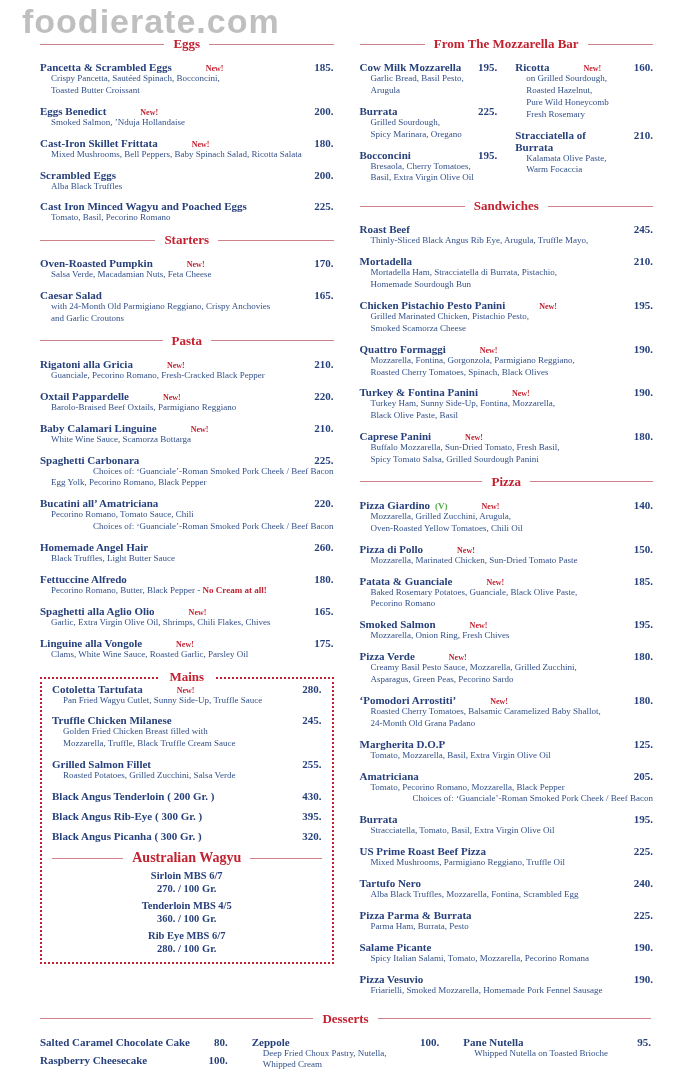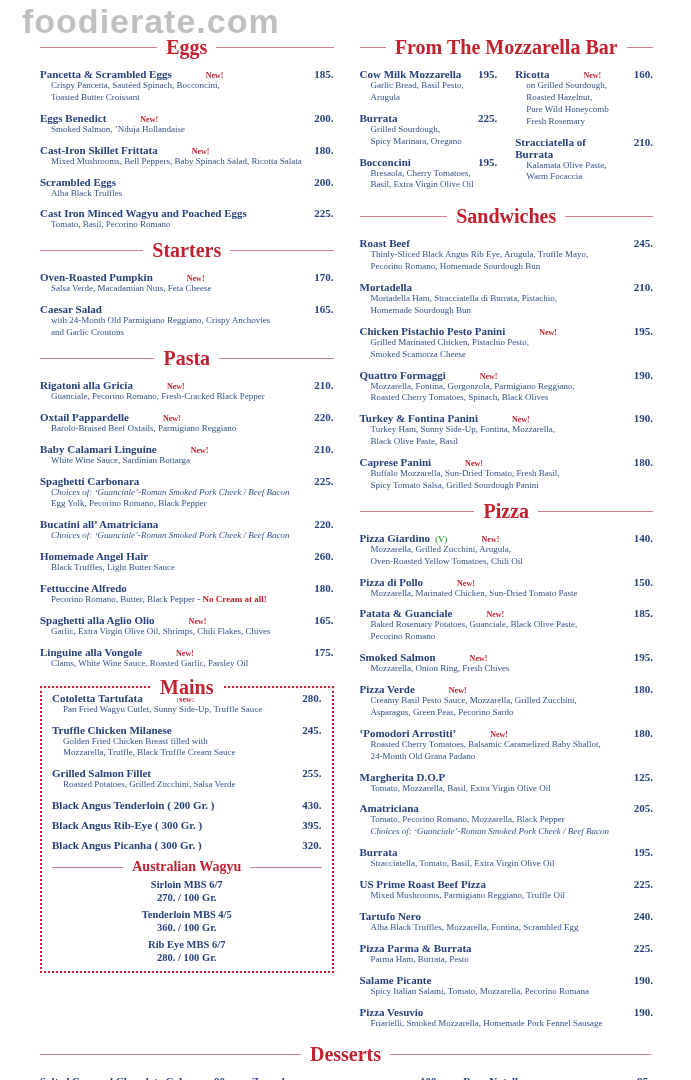--- a/index.html
+++ b/index.html
@@ -16,31 +16,31 @@
     position:absolute;top:2px;left:22px;z-index:5;
     font-family:"Liberation Sans", sans-serif;font-weight:bold;
     font-size:34px;letter-spacing:1px;color:var(--gray);opacity:.85;
     pointer-events:none;
   }
   .page{display:flex;gap:26px;padding:30px 38px 0 40px;}
   .col{flex:1;min-width:0;}
 
   .sec-header{display:flex;align-items:center;gap:9px;margin:6px 0 9px;}
   .sec-header .line{flex:1;height:1px;background:var(--rule);}
-  .sec-title{color:var(--red);font-weight:bold;font-size:20px;white-space:nowrap;}
+  .sec-title{color:var(--red);font-weight:bold;font-size:13px;white-space:nowrap;}
 
   .item{margin-bottom:8px;}
   .item-row{display:flex;justify-content:space-between;align-items:baseline;gap:8px;}
   .item-left{display:flex;align-items:baseline;gap:5px;min-width:0;}
   .item-name{font-weight:bold;font-size:11px;color:var(--navy);}
   .tag-new{color:var(--red);font-size:8px;font-weight:bold;padding-left:29px;}
   .tag-veg{color:var(--green);font-size:9px;font-weight:bold;}
   .item-price{font-weight:bold;font-size:11px;color:var(--navy);white-space:nowrap;}
   .desc-line{font-size:9px;color:var(--desc);padding-left:11px;line-height:1.32;}
-  .desc-line.i{font-style:italic;}
+  .desc-line.i{text-align:right;}
   .red{color:var(--red);font-weight:bold;}
 
   
   .mains-box{
     border:2px dotted var(--red);margin-top:16px;padding:4px 10px 8px;
     position:relative;
   }
   .mains-title-wrap{position:absolute;top:-12px;left:0;right:0;text-align:center;}
   .mains-title-wrap .sec-title{background:var(--paper);padding:0 10px;}
 
@@ -178,39 +178,40 @@
           <div class="desc-line"><span>Barolo-Braised Beef Oxtails, Parmigiano Reggiano</span></div>
         </div>
         <div class="item">
           <div class="item-row">
             <span class="item-left">
               <span class="item-name">Baby Calamari Linguine</span>
               <span class="tag-new">New!</span>
             </span>
             <span class="item-price">210.</span>
           </div>
-          <div class="desc-line"><span>White Wine Sauce, Sardinian Bottarga</span></div>
+          <div class="desc-line"><span>White Wine Sauce, Scamorza Bottarga</span></div>
         </div>
         <div class="item">
           <div class="item-row">
             <span class="item-left">
               <span class="item-name">Spaghetti Carbonara</span>
             </span>
             <span class="item-price">225.</span>
           </div>
           <div class="desc-line i"><span>Choices of: ‘Guanciale’-Roman Smoked Pork Cheek / Beef Bacon</span></div>
           <div class="desc-line"><span>Egg Yolk, Pecorino Romano, Black Pepper</span></div>
         </div>
         <div class="item">
           <div class="item-row">
             <span class="item-left">
               <span class="item-name">Bucatini all’ Amatriciana</span>
             </span>
             <span class="item-price">220.</span>
           </div>
+          <div class="desc-line"><span>Pecorino Romano, Tomato Sauce, Chili</span></div>
           <div class="desc-line i"><span>Choices of: ‘Guanciale’-Roman Smoked Pork Cheek / Beef Bacon</span></div>
         </div>
         <div class="item">
           <div class="item-row">
             <span class="item-left">
               <span class="item-name">Homemade Angel Hair</span>
             </span>
             <span class="item-price">260.</span>
           </div>
           <div class="desc-line"><span>Black Truffles, Light Butter Sauce</span></div>
@@ -395,21 +396,20 @@
           <span class="line"></span>
         </div>
         <div class="item">
           <div class="item-row">
             <span class="item-left">
               <span class="item-name">Roast Beef</span>
             </span>
             <span class="item-price">245.</span>
           </div>
           <div class="desc-line"><span>Thinly-Sliced Black Angus Rib Eye, Arugula, Truffle Mayo,</span></div>
-          <div class="desc-line"><span>Pecorino Romano, Homemade Sourdough Bun</span></div>
         </div>
         <div class="item">
           <div class="item-row">
             <span class="item-left">
               <span class="item-name">Mortadella</span>
             </span>
             <span class="item-price">210.</span>
           </div>
           <div class="desc-line"><span>Mortadella Ham, Stracciatella di Burrata, Pistachio,</span></div>
           <div class="desc-line"><span>Homemade Sourdough Bun</span></div>

